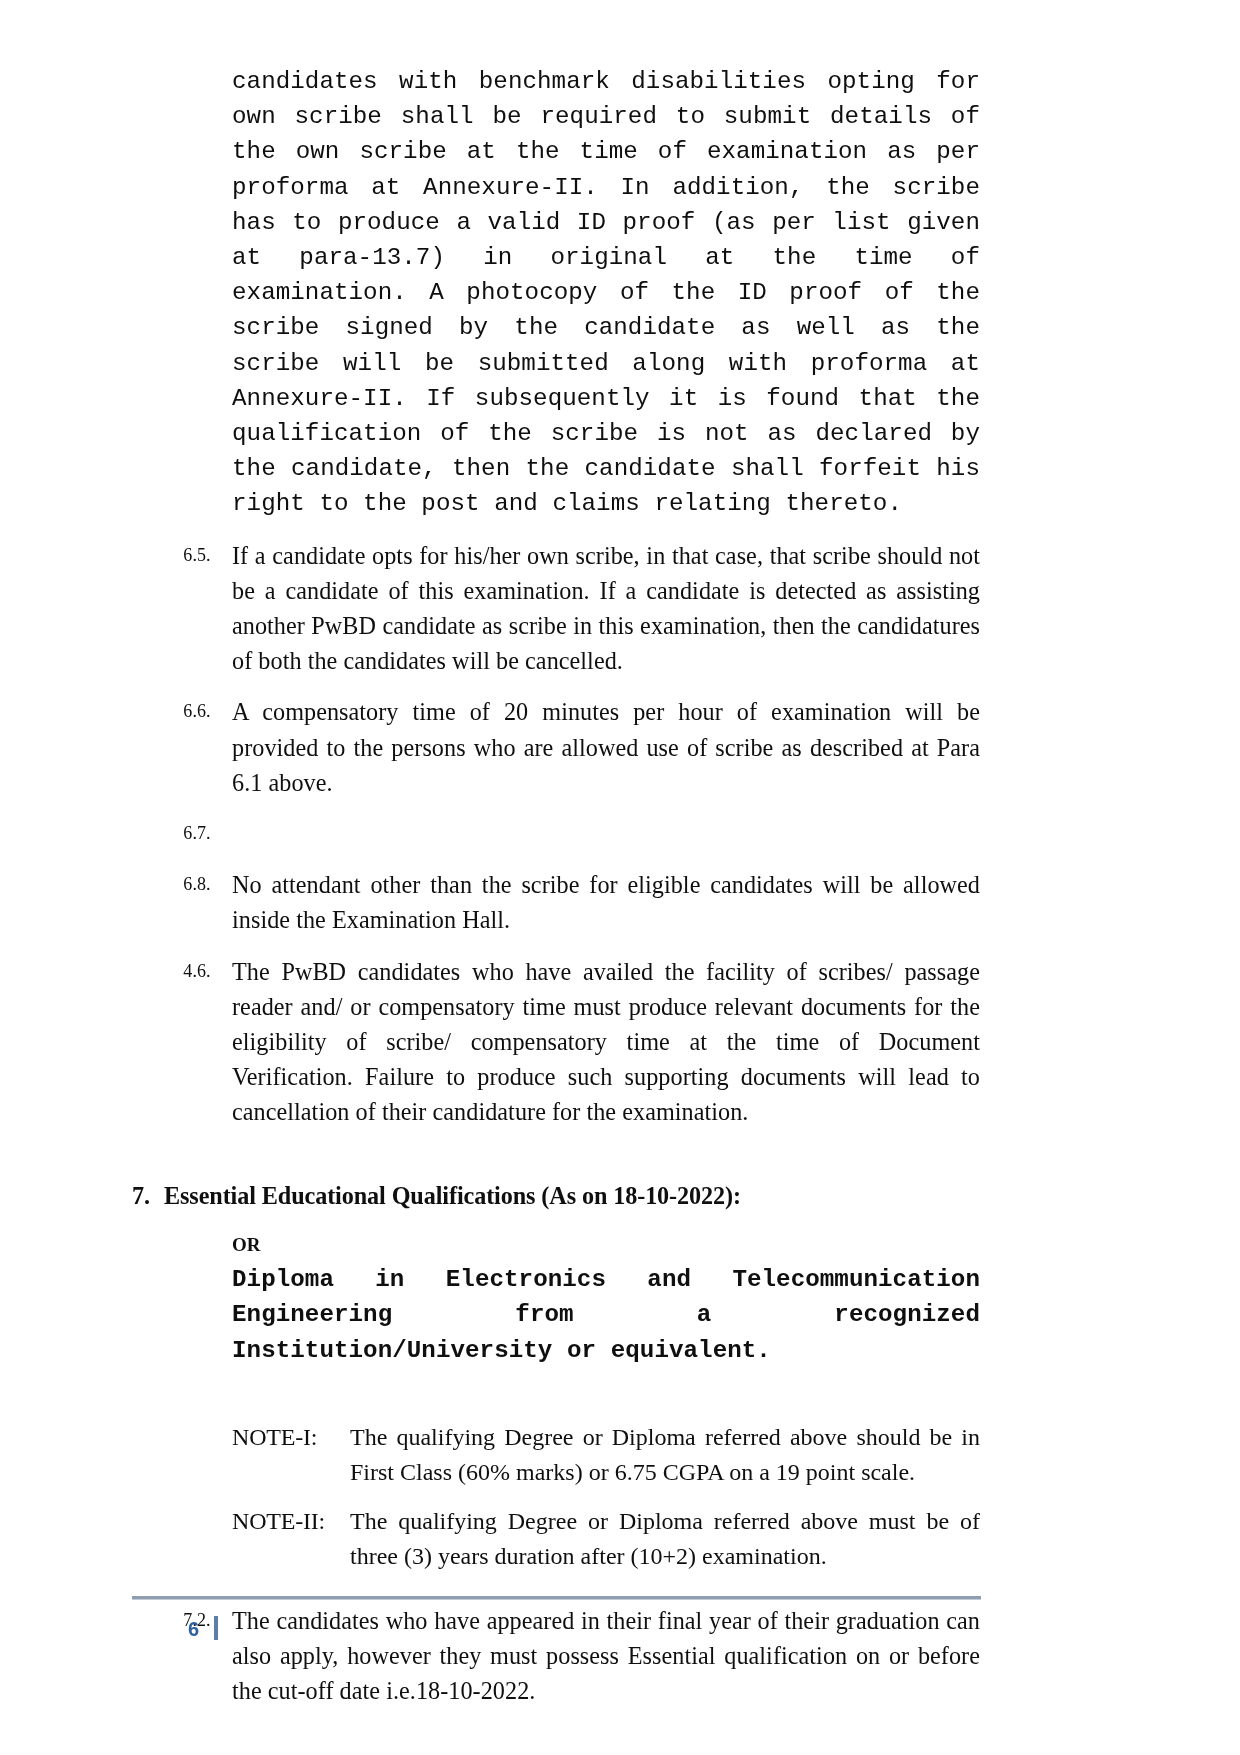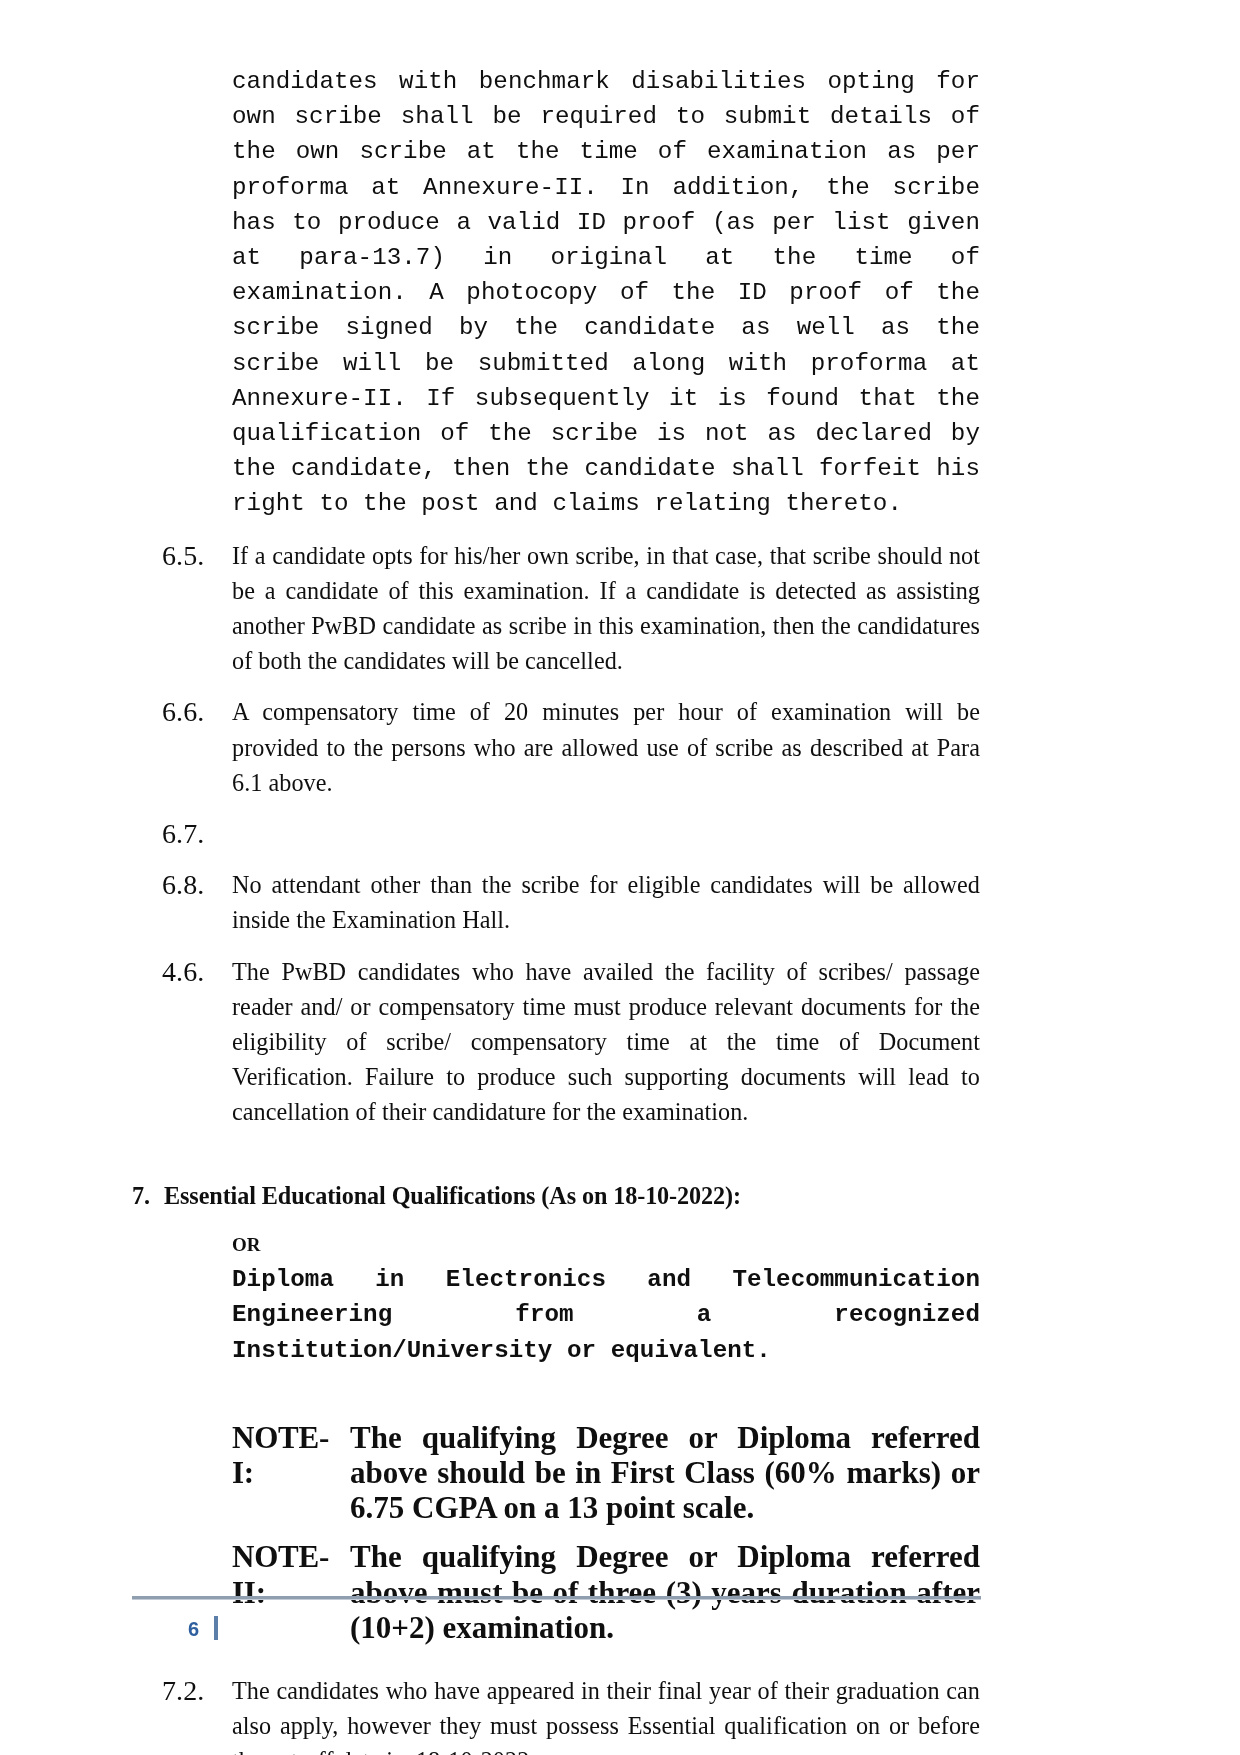--- a/index.html
+++ b/index.html
@@ -34,24 +34,24 @@
   
   .cont-block {
     margin-left: 232px;
     width: 748px;
     font-family: Liberation Mono, monospace;
   }
 
   .num {
     width: 70px;
     flex: 0 0 70px;
-    text-align: left;
+    text-align: center;
     padding-left: 22px;
     box-sizing: border-box;
-    font-size: 28px;
+    font-size: 18px;
     line-height: 35.2px;
     letter-spacing: 0.1px;
   }
   .body {
     width: 748px;
     flex: 0 0 748px;
     font-size: 24.2px;
     line-height: 35.2px;
     text-align: justify;
     text-justify: inter-word;
@@ -101,22 +101,22 @@
     line-height: 35.2px;
     margin-left: 232px;
   }
   .spacer-sm { height: 14px; }
   .spacer-lg { height: 52px; }
 
   
   .note-row {
     display: flex;
     margin-left: 232px;
-    font-weight: bold;
-    font-size: 31px;
+    font-weight: normal;
+    font-size: 24px;
     line-height: 35.2px;
   }
   .note-label {
     width: 118px;
     flex: 0 0 118px;
     letter-spacing: -0.2px;
   }
   .note-text {
     width: 630px;
     flex: 0 0 630px;
@@ -223,21 +223,21 @@
     <div class="or-line">OR</div>
 
     <div class="cont-block">
       <div class="body bold-body">Diploma in Electronics and Telecommunication Engineering from a recognized Institution/University or equivalent.</div>
     </div>
 
     <div class="spacer-lg"></div>
 
     <div class="note-row">
       <div class="note-label">NOTE-I:</div>
-      <div class="note-text">The qualifying Degree or Diploma referred above should be in First Class (60% marks) or 6.75 CGPA on a 13 point scale.</div>
+      <div class="note-text">The qualifying Degree or Diploma referred above should be in First Class (60% marks) or 6.75 CGPA on a 19 point scale.</div>
     </div>
 
     <div class="spacer-sm"></div>
 
     <div class="note-row">
       <div class="note-label">NOTE-II:</div>
       <div class="note-text">The qualifying Degree or Diploma referred above must be of three (3) years duration after (10+2) examination.</div>
     </div>
 
     <div class="spacer-sm"></div>

